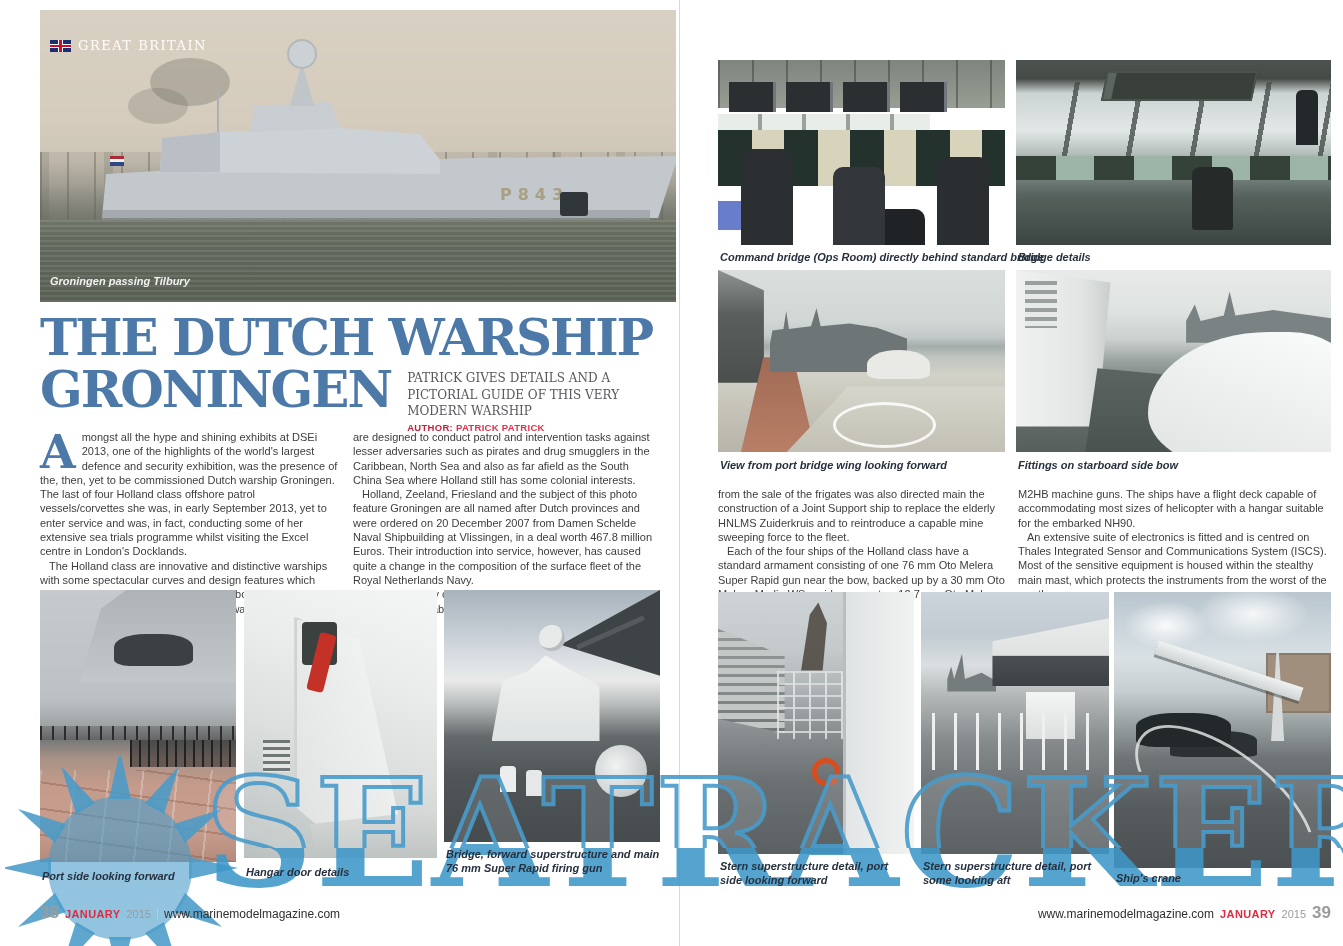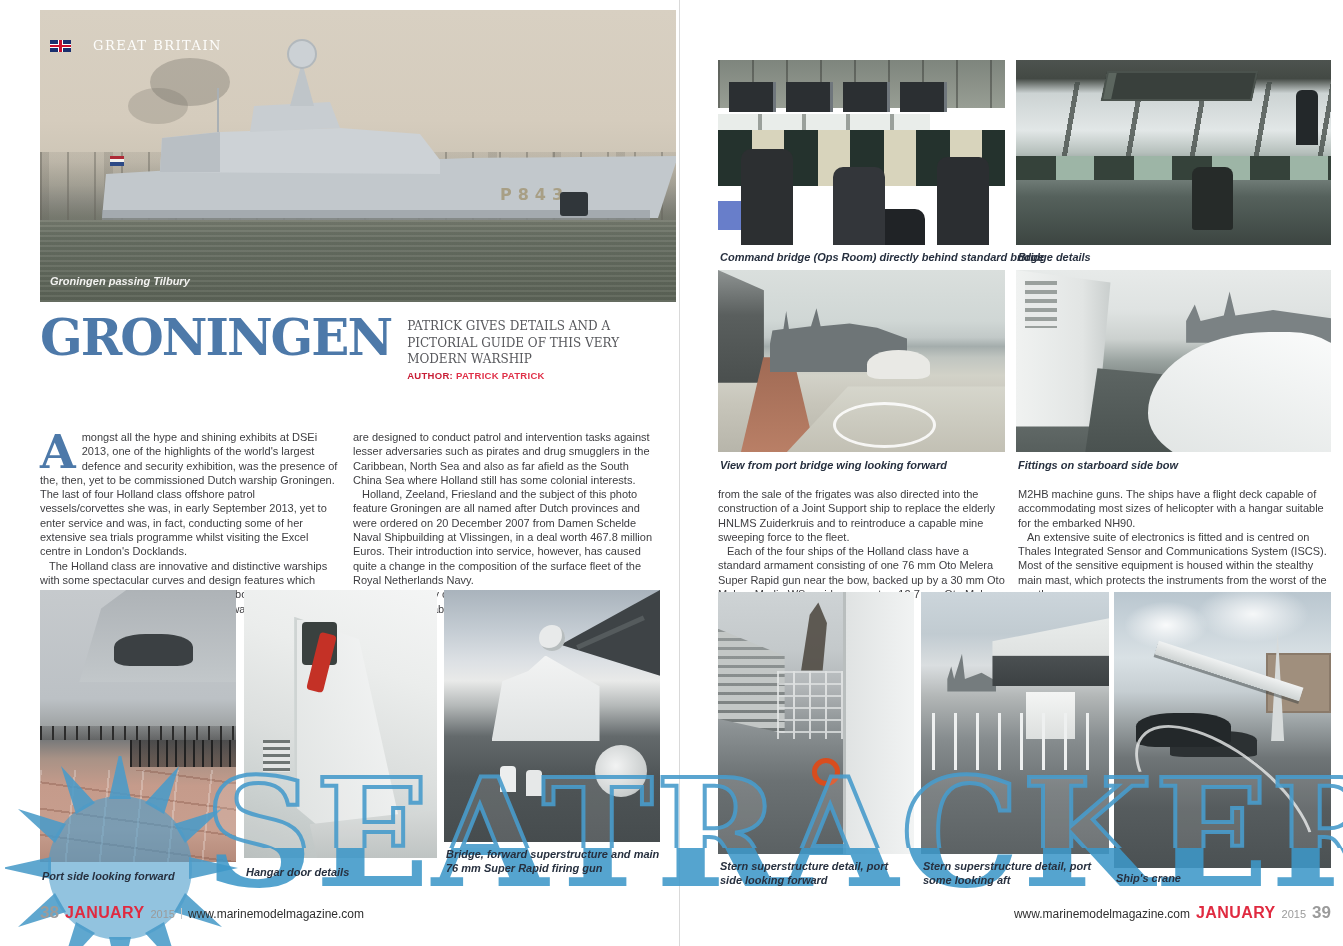--- a/index.html
+++ b/index.html
@@ -12,21 +12,21 @@
   
   .hero{left:40px;top:10px;width:636px;height:292px;
     background:linear-gradient(180deg,#d8d0c2 0%,#d5ccbd 38%,#cdc5b6 52%,#b3afa2 60%,#93938a 66%,#7a7e72 71%,#697064 78%,#5d6458 100%);}
   .hero-cranes{left:0;right:0;top:142px;height:68px;
     background:repeating-linear-gradient(90deg,rgba(96,94,86,.4) 0 2px,transparent 2px 27px),
                repeating-linear-gradient(90deg,rgba(96,94,86,.18) 0 9px,transparent 9px 64px),
                linear-gradient(rgba(138,136,126,.2),rgba(112,112,104,.4));}
   .hero-water{left:0;right:0;bottom:0;height:82px;
     background:repeating-linear-gradient(180deg,rgba(255,255,255,.05) 0 2px,rgba(36,46,38,.1) 2px 5px);}
   .hero-svg{left:0;top:0;width:636px;height:292px;}
-  .hero-label{left:10px;top:28px;display:flex;align-items:center;gap:22px;z-index:3;}
+  .hero-label{left:10px;top:28px;display:flex;align-items:center;gap:7px;z-index:3;}
   .ukflag{width:21px;height:12px;display:inline-block;background:
     linear-gradient(to bottom,transparent 44%,#c8102e 44%,#c8102e 56%,transparent 56%),
     linear-gradient(to right,transparent 45%,#c8102e 45%,#c8102e 55%,transparent 55%),
     linear-gradient(to bottom,transparent 36%,#fff 36%,#fff 64%,transparent 64%),
     linear-gradient(to right,transparent 40%,#fff 40%,#fff 60%,transparent 60%),#1a2f6e;}
   .hero-label-text{font-family:"DejaVu Serif",serif;font-size:13px;letter-spacing:1.5px;color:#fdfdfb;}
   .hero-cap{left:10px;bottom:14px;z-index:3;}
   .cap{font-family:"Liberation Sans",sans-serif;font-style:italic;font-weight:bold;
        font-size:11px;line-height:13.5px;color:#27303f;}
   .cap-white{color:#f2f2f0;}
@@ -49,21 +49,21 @@
   .cols-right{left:718px;top:487px;width:613px;display:flex;gap:12px;}
   .col-r1{width:288px;}
   .col-r2{width:313px;}
   .dropcap{float:left;font-family:"DejaVu Serif",serif;font-weight:bold;font-size:46px;
            line-height:40px;color:#4d79a9;padding:2px 6px 0 0;}
   
   .footer{z-index:45;display:flex;align-items:baseline;gap:6px;}
   .footer-l{left:40px;top:903px;}
   .footer-r{top:903px;right:12px;left:auto;}
   .pageno{font-weight:bold;font-size:17px;color:#9b9b9b;}
-  .month{font-weight:bold;font-size:16px;color:#e02a40;letter-spacing:.4px;text-align:right;}
+  .month{font-weight:bold;font-size:11px;color:#e02a40;letter-spacing:.4px;text-align:right;}
   .year{font-size:11px;color:#9b9b9b;}
   .fsep{width:1px;height:11px;background:#c9c9c9;align-self:center;}
   .site{font-size:12px;color:#2f2f2f;}
   
   .ph-a{left:718px;top:60px;width:287px;height:185px;}
   .ph-b{left:1016px;top:60px;width:315px;height:185px;}
   .cap-r1a{left:720px;top:251px;z-index:35;}
   .cap-r1b{left:1018px;top:251px;z-index:35;}
   .ph-c{left:718px;top:270px;width:287px;height:182px;}
   .ph-d{left:1016px;top:270px;width:315px;height:182px;}
@@ -200,20 +200,21 @@
       </svg>
       <div class="abs hero-water"></div>
       <div class="abs hero-label">
         <span class="ukflag"></span>
         <span class="hero-label-text">GREAT BRITAIN</span>
       </div>
       <div class="abs hero-cap cap cap-white">Groningen passing Tilbury</div>
     </div>
 
     <div class="abs title-block">
+      <div class="title">THE DUTCH WARSHIP</div>
       <div class="title-row2">
         <div class="title">GRONINGEN</div>
         <div class="standfirst-wrap">
           <div class="standfirst">PATRICK GIVES DETAILS AND A PICTORIAL GUIDE OF THIS VERY MODERN WARSHIP</div>
           <div class="author-line">
             <span class="author-label">AUTHOR:</span>
             <span class="author-name">PATRICK PATRICK</span>
           </div>
         </div>
       </div>
@@ -299,21 +300,21 @@
       <div class="abs bf-slats"></div>
       <div class="abs bf-ship"></div>
       <div class="abs bf-deck"></div>
       <div class="abs bf-bulwark"></div>
     </div>
     <div class="abs cap-r2a cap">View from port bridge wing looking forward</div>
     <div class="abs cap-r2b cap">Fittings on starboard side bow</div>
 
     <div class="abs cols-right bodytext">
       <div class="col-r1">
-        <p>from the sale of the frigates was also directed into the construction of a Joint Support ship to replace the elderly HNLMS Zuiderkruis and to reintroduce a capable mine sweeping force to the fleet.</p>
+        <p>from the sale of the frigates was also directed main the construction of a Joint Support ship to replace the elderly HNLMS Zuiderkruis and to reintroduce a capable mine sweeping force to the fleet.</p>
         <p>Each of the four ships of the Holland class have a standard armament consisting of one 76 mm Oto Melera Super Rapid gun near the bow, backed up by a 30 mm Oto Melera Marlin WS rapid cannon, two 12.7 mm Oto Melera Hitrole guns and two 12.7 mm</p>
       </div>
       <div class="col-r2">
         <p>M2HB machine guns. The ships have a flight deck capable of accommodating most sizes of helicopter with a hangar suitable for the embarked NH90.</p>
         <p>An extensive suite of electronics is fitted and is centred on Thales Integrated Sensor and Communications System (ISCS). Most of the sensitive equipment is housed within the stealthy main mast, which protects the instruments from the worst of the weather.</p>
       </div>
     </div>
 
     <div class="ph ph-e">
       <div class="abs sf-slats"></div>

